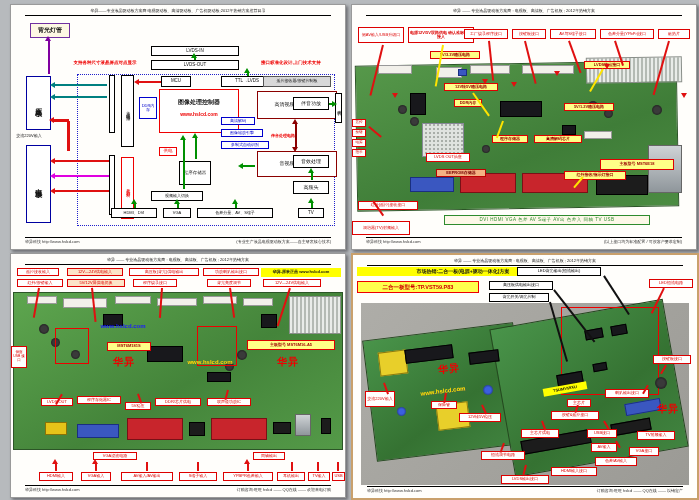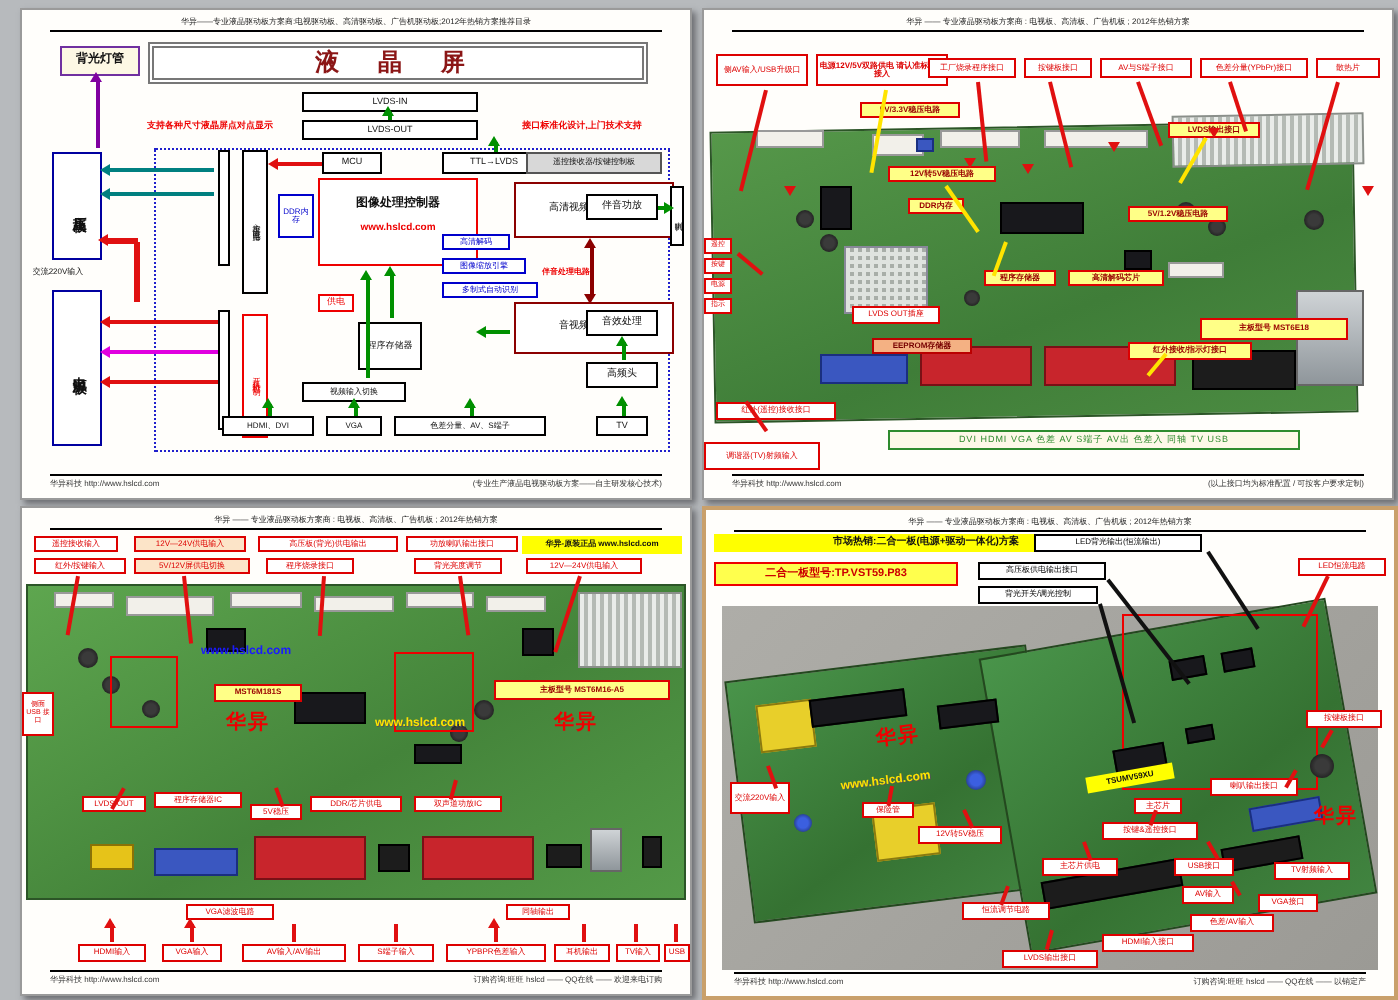--- a/index.html
+++ b/index.html
@@ -79,21 +79,20 @@
 </style>
 </head>
 <body>
 
 <div id="canvas">
 
   <div class="page" style="left:10px;top:4px;width:334px;height:244px;">
     <div class="pg-header">华异——专业液晶驱动板方案商:电视驱动板、高清驱动板、广告机驱动板;2012年热销方案推荐目录</div>
     <div class="content">
         <div class="el box-purple" style="left: 19px; top: 18px; width: 40px; height: 15px;">背光灯管</div>
-        <div class="el title-frame" style="left: 63px; top: 16px; width: 250px; height: 21px;">液 晶 屏</div>
         <div class="el box-blk f45" style="left: 140px; top: 41px; width: 88px; height: 10px;">LVDS-IN</div>
         <div class="el lbl txt-red f45 bold" style="left: 38px; top: 55px; width: 112px; height: 7px;">支持各种尺寸液晶屏点对点显示</div>
         <div class="el lbl txt-red f45 bold" style="left: 232px; top: 55px; width: 96px; height: 7px;">接口标准化设计,上门技术支持</div>
         <div class="el box-blk f45" style="left: 140px; top: 55px; width: 88px; height: 10px;">LVDS-OUT</div>
         <div class="el dotted-rect" style="left: 66px; top: 69px; width: 258px; height: 152px;"></div>
         <div class="el box-blue vert" style="left: 15px; top: 71px; width: 25px; height: 54px;">高压板</div>
         <div class="el box-blue vert" style="left: 15px; top: 140px; width: 25px; height: 78px;">电源板</div>
         <div class="el lbl f4" style="left: 0px; top: 128px; width: 36px; height: 6px;">交流220V输入</div>
         <div class="el box-blk" style="left: 98px; top: 70px; width: 6px; height: 58px;"></div>
         <div class="el box-blk" style="left: 98px; top: 150px; width: 6px; height: 60px;"></div>

